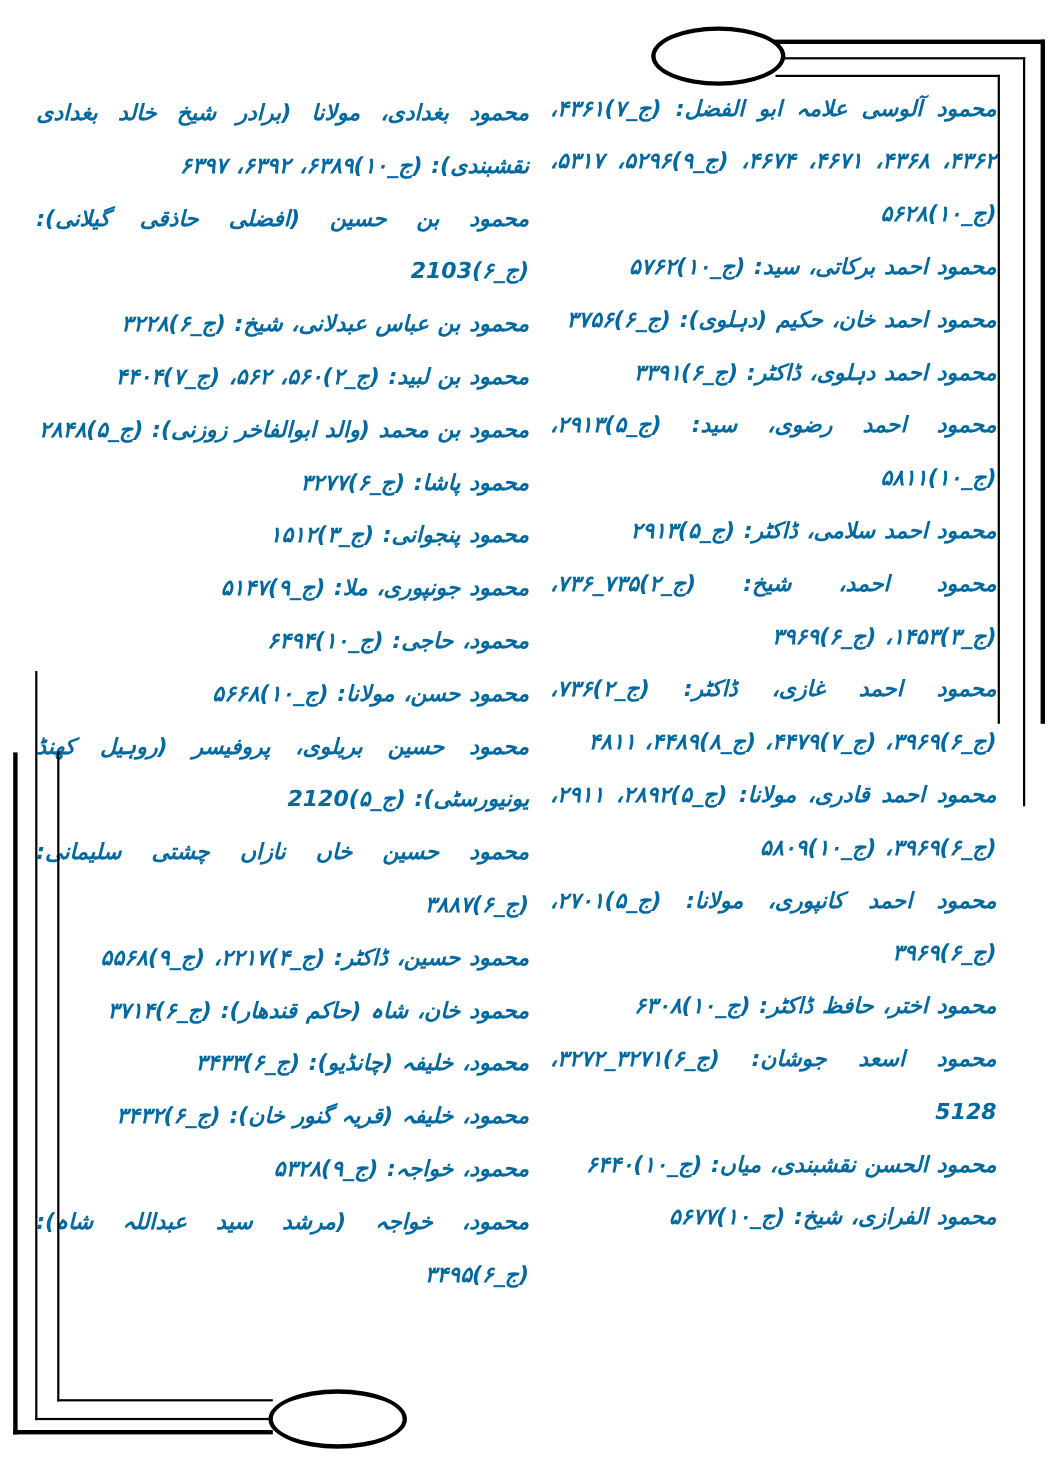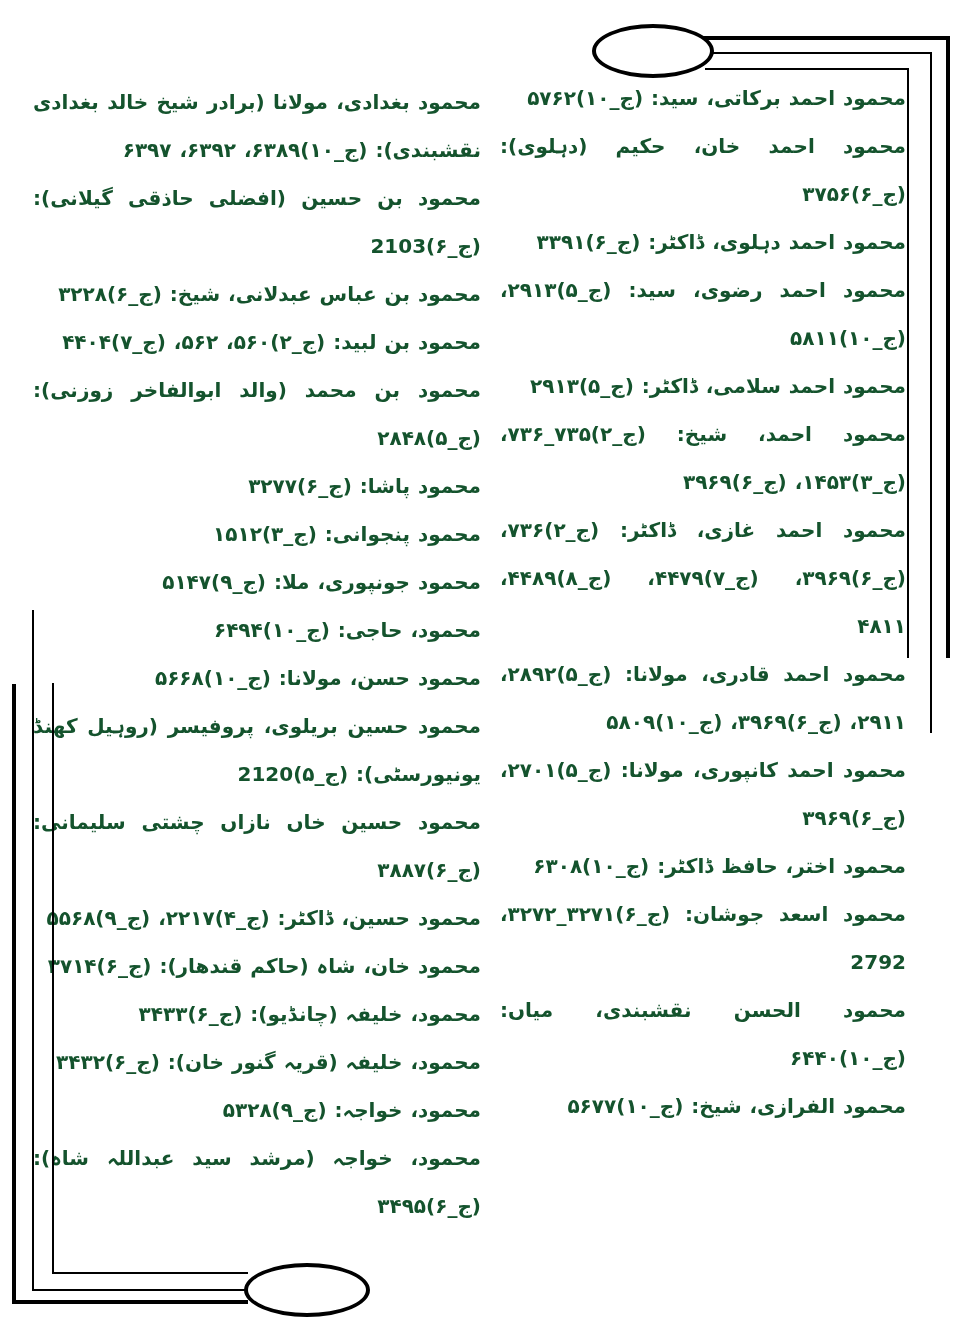--- a/index.html
+++ b/index.html
@@ -29,24 +29,25 @@
   .bl-v2{left:32px;top:610px;width:2px;height:681px;}
   .bl-v3{left:52px;top:683px;width:2px;height:591px;}
   .bl-h3{left:52px;top:1272px;width:196px;height:2px;}
   .bl-h2{left:32px;top:1289px;width:214px;height:2px;}
   .bl-h1{left:12px;top:1300px;width:236px;height:4px;}
   
   .col{position:absolute;direction:rtl;unicode-bidi:embed;z-index:0;}
   .col-right{top:74px;left:500px;width:406px;}
   .col-left{top:78px;left:33px;width:448px;}
   .entry{
-    margin:0;padding:0;color:#14532d;
+    margin:0;padding:0;color:#0369a1;
     font-size:20px;line-height:48px;font-weight:700;
     text-align:justify;text-align-last:right;
     word-spacing:1px;
+    font-style:italic;
   }
 </style>
 </head>
 <body>
 
 <div class="sheet">
 
   <div>
     <div class="bline tr-h1"></div>
     <div class="bline tr-h2"></div>
@@ -61,31 +62,32 @@
     <div class="bline bl-v1"></div>
     <div class="bline bl-v2"></div>
     <div class="bline bl-v3"></div>
     <div class="bline bl-h1"></div>
     <div class="bline bl-h2"></div>
     <div class="bline bl-h3"></div>
     <div class="ellipse bottom"></div>
   </div>
 
   <div class="col col-right" dir="rtl">
+      <p class="entry">محمود آلوسی علامہ ابو الفضل: (ج_۷)۴۳۶۱، ۴۳۶۲، ۴۳۶۸، ۴۶۷۱، ۴۶۷۴، (ج_۹)۵۲۹۶، ۵۳۱۷، (ج_۱۰)۵۶۲۸</p>
       <p class="entry">محمود احمد برکاتی، سید: (ج_۱۰)۵۷۶۲</p>
       <p class="entry">محمود احمد خان، حکیم (دہلوی): (ج_۶)۳۷۵۶</p>
       <p class="entry">محمود احمد دہلوی، ڈاکٹر: (ج_۶)۳۳۹۱</p>
       <p class="entry">محمود احمد رضوی، سید: (ج_۵)۲۹۱۳، (ج_۱۰)۵۸۱۱</p>
       <p class="entry">محمود احمد سلامی، ڈاکٹر: (ج_۵)۲۹۱۳</p>
       <p class="entry">محمود احمد، شیخ: (ج_۲)۷۳۵_۷۳۶، (ج_۳)۱۴۵۳، (ج_۶)۳۹۶۹</p>
       <p class="entry">محمود احمد غازی، ڈاکٹر: (ج_۲)۷۳۶، (ج_۶)۳۹۶۹، (ج_۷)۴۴۷۹، (ج_۸)۴۴۸۹، ۴۸۱۱</p>
       <p class="entry">محمود احمد قادری، مولانا: (ج_۵)۲۸۹۲، ۲۹۱۱، (ج_۶)۳۹۶۹، (ج_۱۰)۵۸۰۹</p>
       <p class="entry">محمود احمد کانپوری، مولانا: (ج_۵)۲۷۰۱، (ج_۶)۳۹۶۹</p>
       <p class="entry">محمود اختر، حافظ ڈاکٹر: (ج_۱۰)۶۳۰۸</p>
-      <p class="entry">محمود اسعد جوشان: (ج_۶)۳۲۷۱_۳۲۷۲، 2792</p>
+      <p class="entry">محمود اسعد جوشان: (ج_۶)۳۲۷۱_۳۲۷۲، 5128</p>
       <p class="entry">محمود الحسن نقشبندی، میاں: (ج_۱۰)۶۴۴۰</p>
       <p class="entry">محمود الفرازی، شیخ: (ج_۱۰)۵۶۷۷</p>
     </div>
 
   <div class="col col-left" dir="rtl">
       <p class="entry">محمود بغدادی، مولانا (برادر شیخ خالد بغدادی نقشبندی): (ج_۱۰)۶۳۸۹، ۶۳۹۲، ۶۳۹۷</p>
       <p class="entry">محمود بن حسین (افضلی حاذقی گیلانی): (ج_۶)2103</p>
       <p class="entry">محمود بن عباس عبدلانی، شیخ: (ج_۶)۳۲۲۸</p>
       <p class="entry">محمود بن لبید: (ج_۲)۵۶۰، ۵۶۲، (ج_۷)۴۴۰۴</p>
       <p class="entry">محمود بن محمد (والد ابوالفاخر زوزنی): (ج_۵)۲۸۴۸</p>

